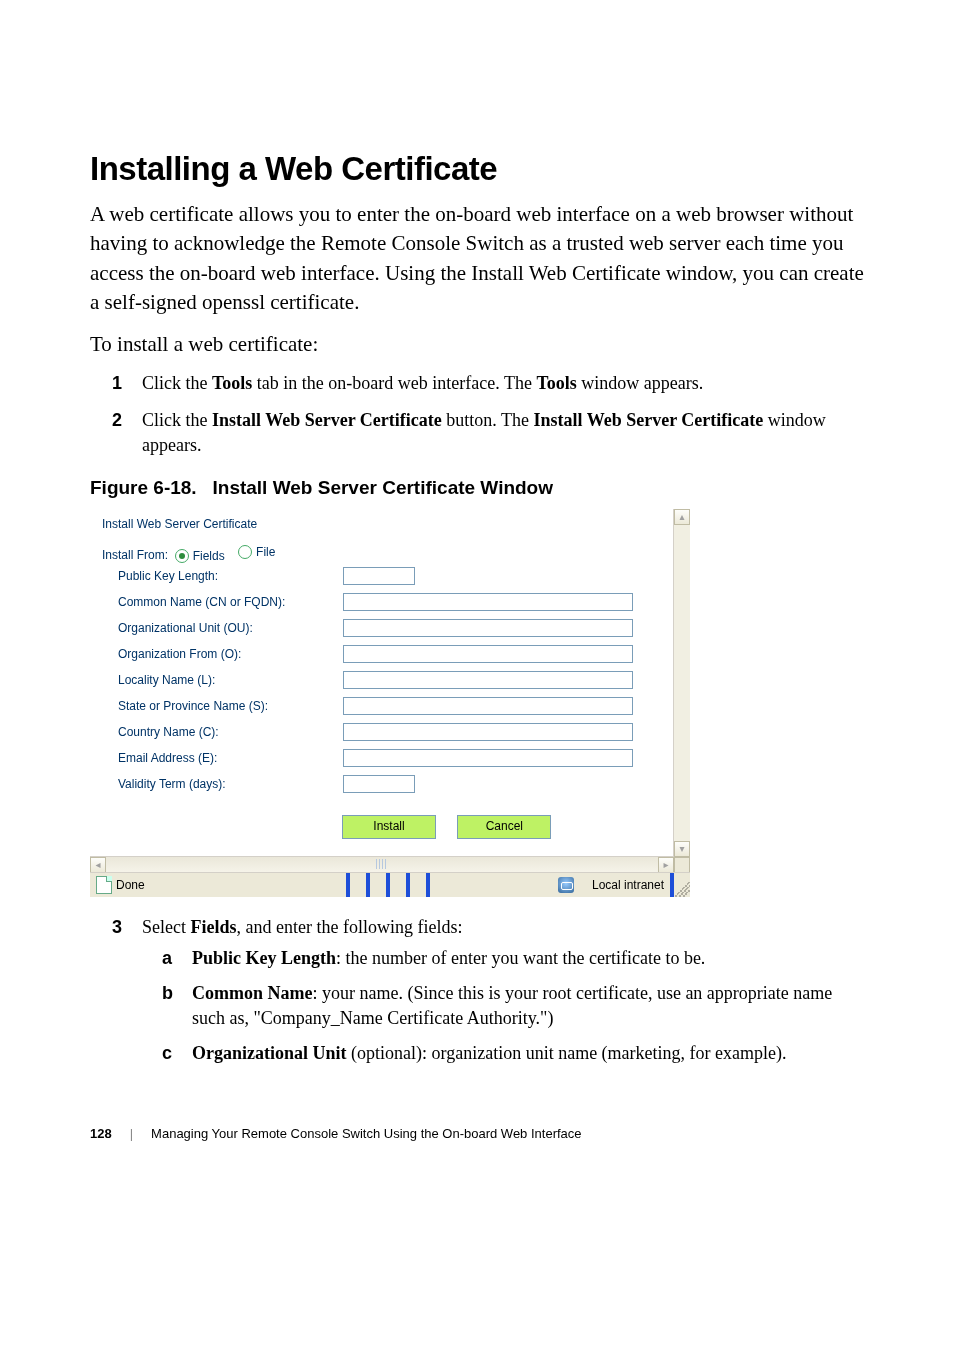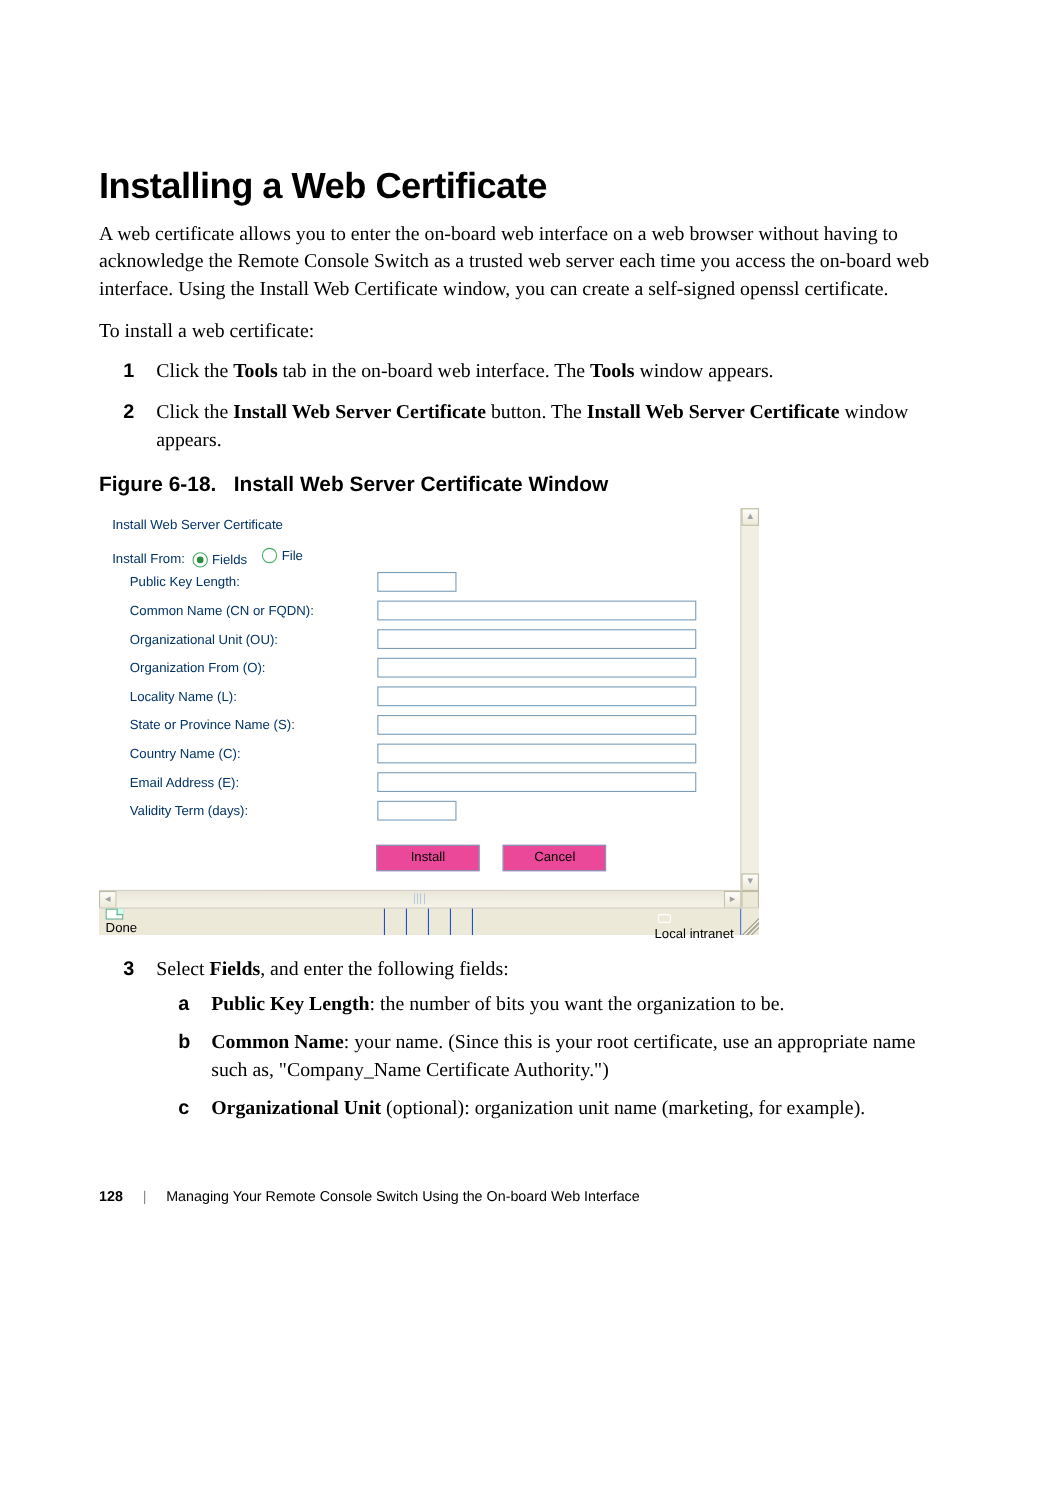--- a/index.html
+++ b/index.html
@@ -15,21 +15,21 @@
     box-sizing: border-box;
   }
   h1.main-title {
     font-family: Arial, Helvetica, sans-serif;
     font-weight: 900;
     font-size: 33px;
     margin: 0 0 12px 0;
     letter-spacing: -0.5px;
   }
   p.body {
-    font-size: 18px;
+    font-size: 21px;
     line-height: 1.4;
     margin: 0 0 12px 0;
   }
   ol.numlist {
     list-style: none;
     padding: 0;
     margin: 0 0 18px 0;
   }
   ol.numlist > li {
     display: flex;
@@ -123,21 +123,21 @@
     box-sizing: border-box;
   }
   .cert-input.short { width: 72px; }
   .cert-input.long  { width: 290px; }
   .cert-buttons {
     margin: 18px 0 0 240px;
   }
   .cert-btn {
     display: inline-block;
     border: 1px solid #7a9db8;
-    background: #ec4899;
+    background: #bef264;
     width: 92px;
     height: 22px;
     line-height: 20px;
     text-align: center;
     font-size: 12px;
     color: #000;
     margin-right: 18px;
   }
   .vscroll {
     position: absolute;
@@ -202,27 +202,26 @@
     left:0; right:0; bottom:0;
     height:24px;
     background:#ece9d8;
     border-top:1px solid #d4d0c8;
     display:flex;
     align-items:center;
     font-size:12px;
     color:#000;
   }
   .statusbar .cell {
-    border-right:1px solid #1d4ed8;
+    border-right:4px solid #1d4ed8;
     height:100%;
     display:flex;
-    align-items:flex-start;
+    align-items:center;
     padding:0 6px;
     box-sizing:border-box;
-    flex-direction:column;
   }
   .statusbar .done { width:260px; }
   .statusbar .cell.small { width:20px; }
   .statusbar .zone { margin-left:auto; gap:16px; }
   .doc-icon {
     width:14px; height:16px;
     background:#fff;
     border:1px solid #6a8;
     margin-right:4px;
     position:relative;
@@ -385,21 +384,21 @@
   <ol class="numlist">
     <li>
       <span class="marker">3</span>
       <span class="content" style="flex:1;">
         <span>Select </span><span class="bold">Fields</span><span>, and enter the following fields:</span>
 
         <ol class="alphalist">
           <li>
             <span class="marker">a</span>
             <span class="content">
-              <span class="bold">Public Key Length</span><span>: the number of bits you want the organization to be.</span>
+              <span class="bold">Public Key Length</span><span>: the number of enter you want the certificate to be.</span>
             </span>
           </li>
           <li>
             <span class="marker">b</span>
             <span class="content">
               <span class="bold">Common Name</span><span>: your name. (Since this is your root certificate, use an appropriate name such as, "Company_Name Certificate Authority.")</span>
             </span>
           </li>
           <li>
             <span class="marker">c</span>

